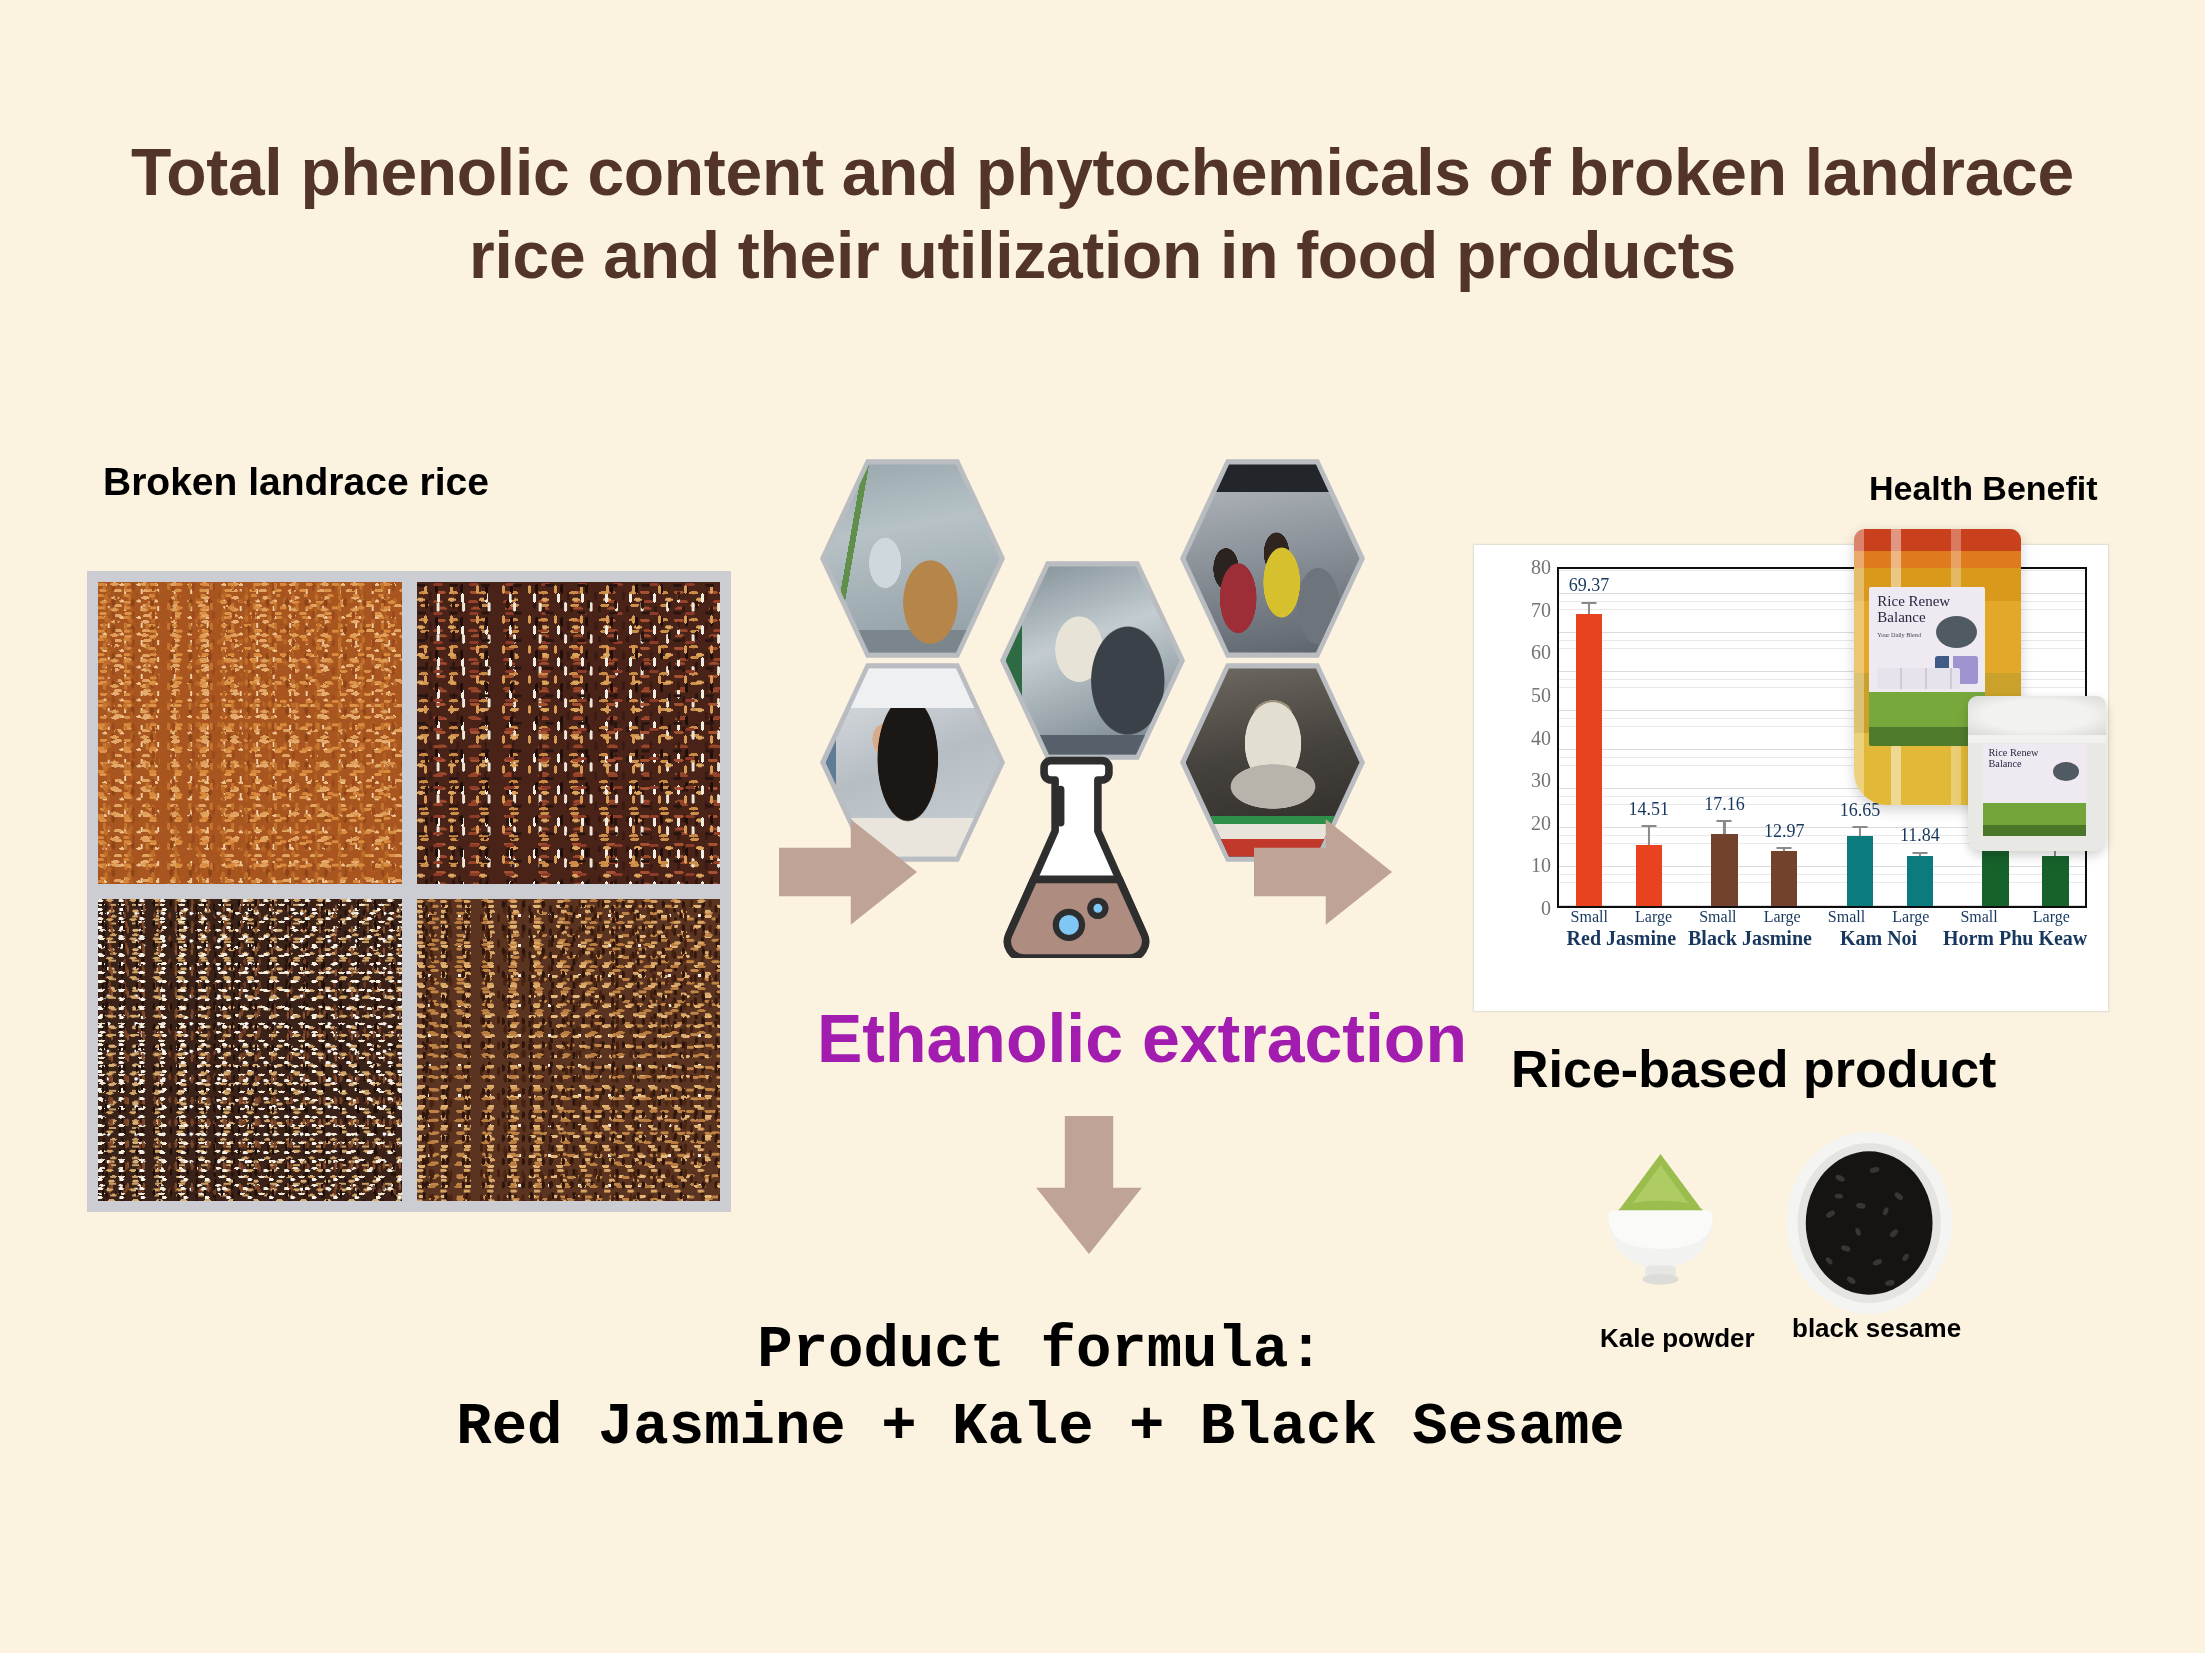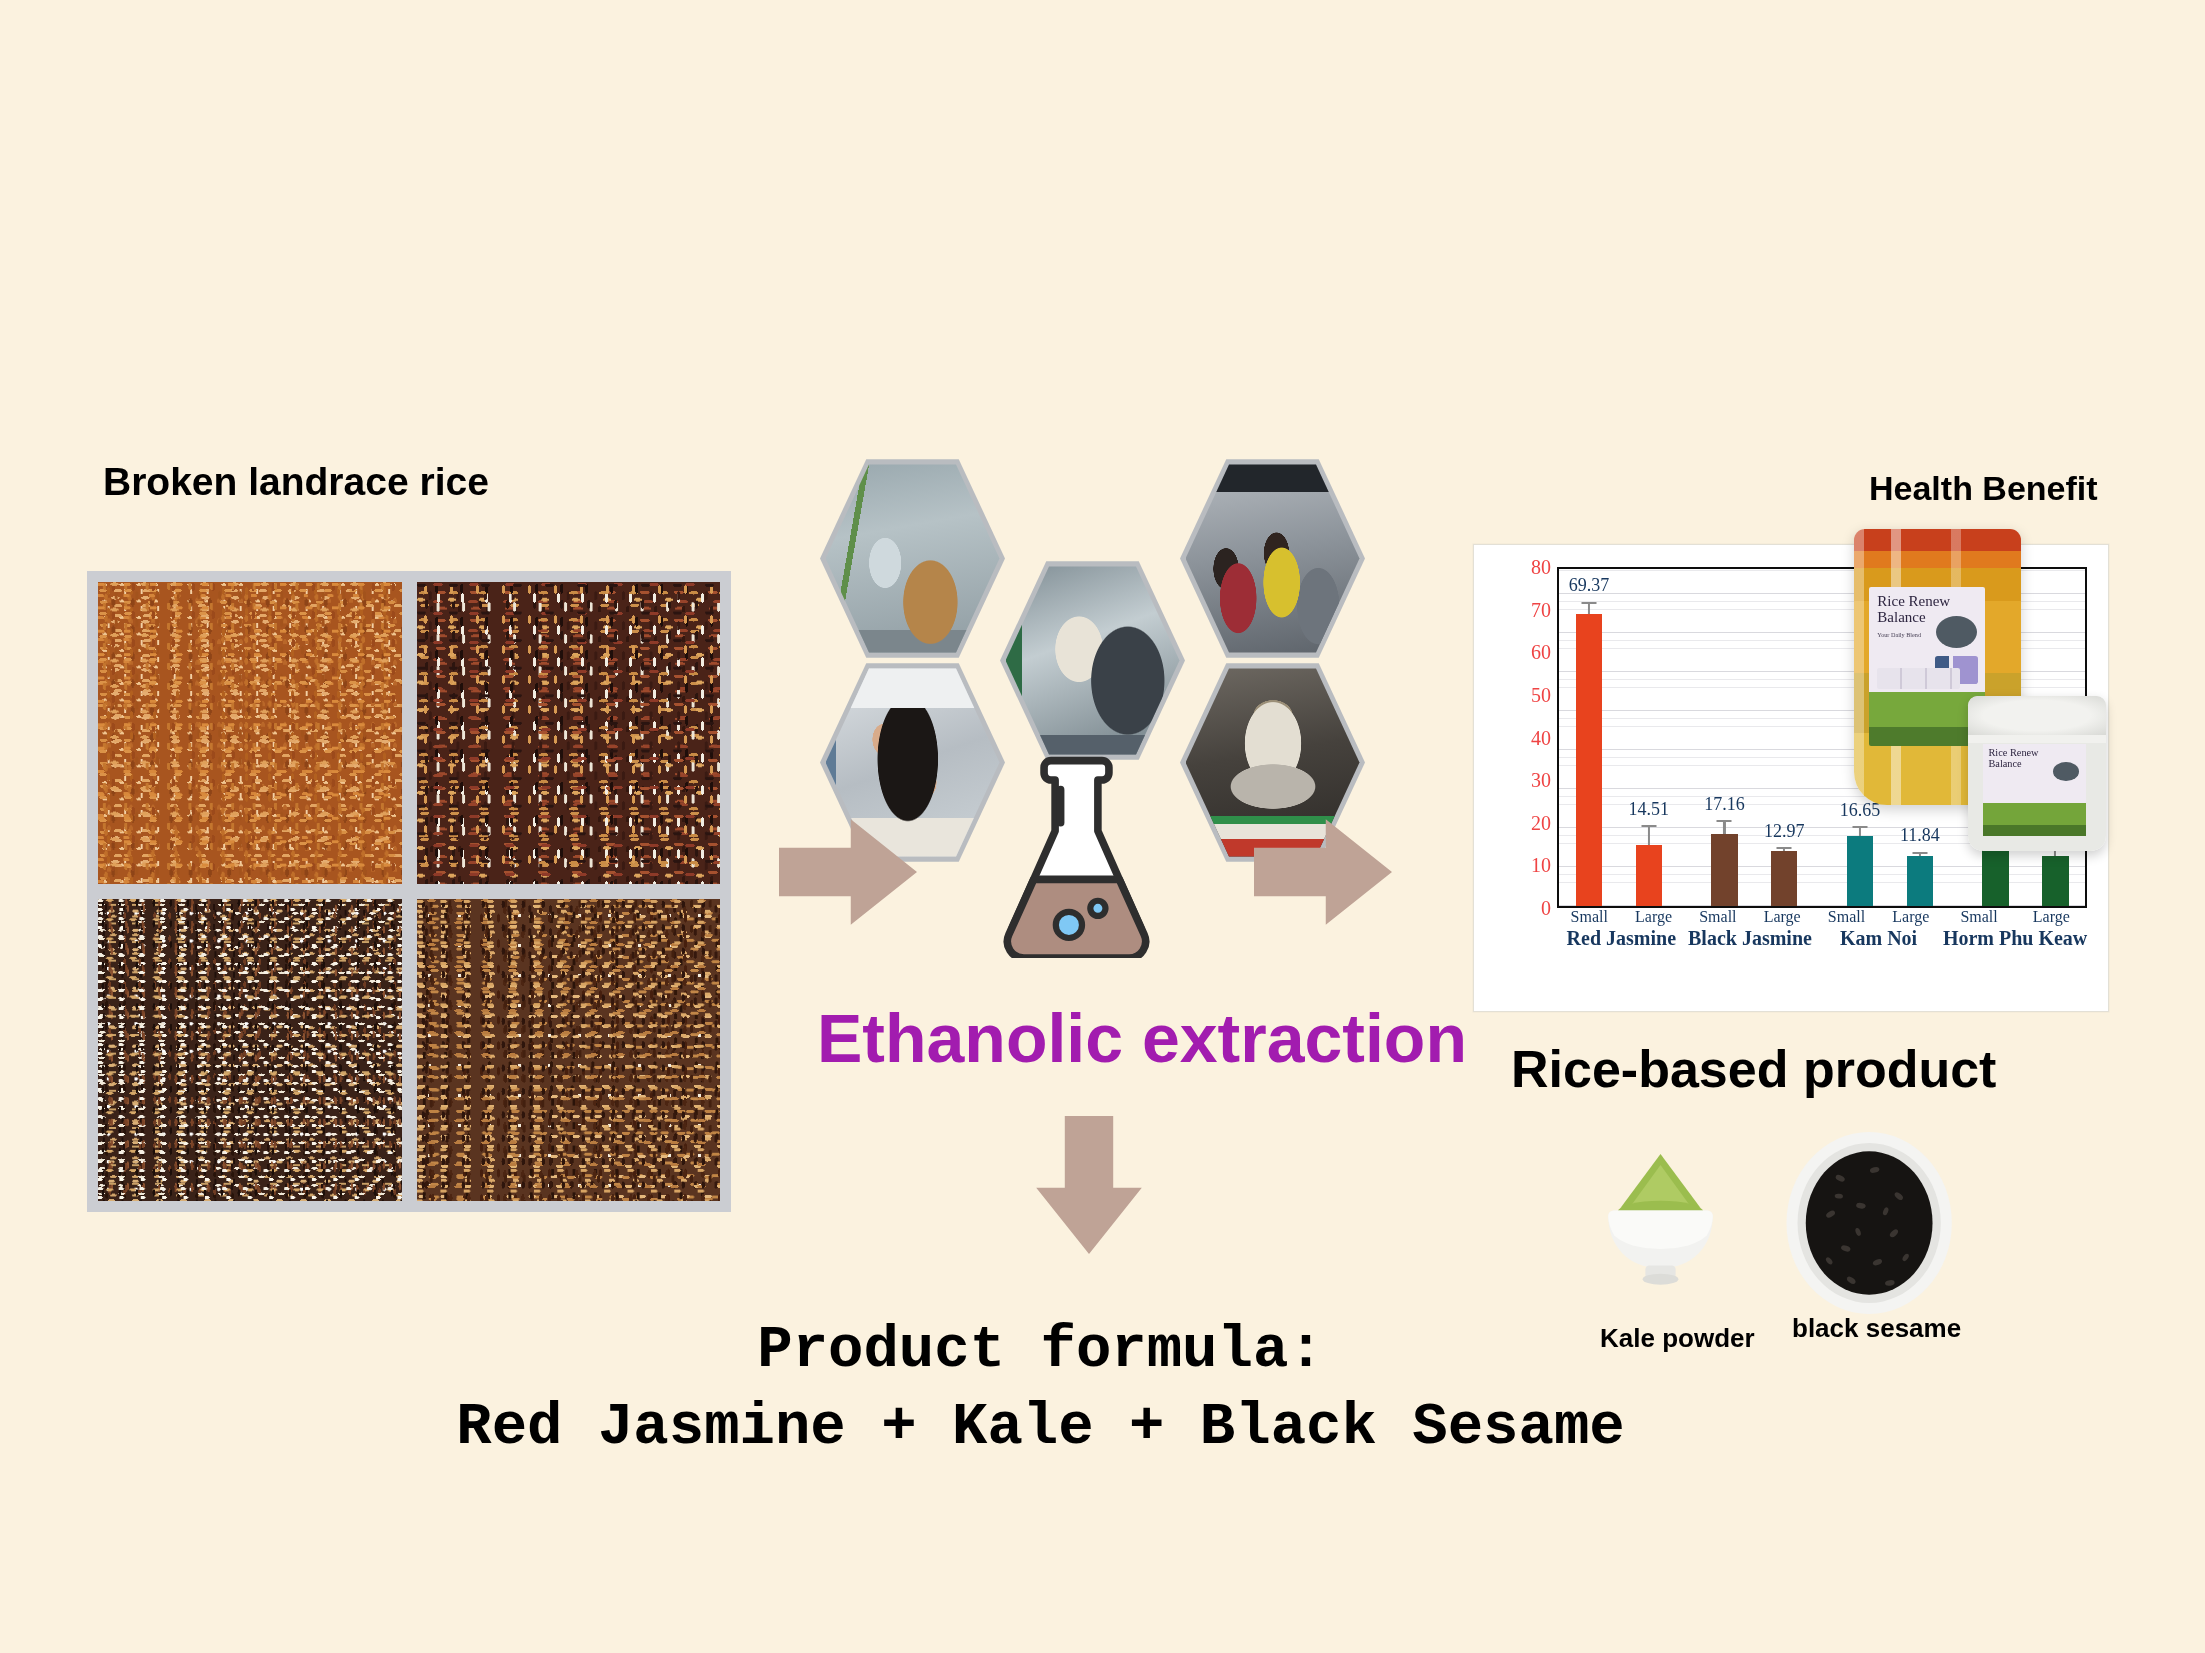--- a/index.html
+++ b/index.html
@@ -259,21 +259,21 @@
     background-image:repeating-linear-gradient(to top, #d9d9de 0 0.7px, transparent 0.7px 39px);
   }
   .ylabel{
     position:absolute;left:9.6px;top:50%;transform:translateY(-50%) rotate(-90deg);
     transform-origin:center;
     font-family:"Liberation Serif", serif;font-weight:700;font-size:17px;
     color:#17375E;white-space:nowrap;
   }
   .ytick{
     position:absolute;right:0;transform:translateY(-50%);
-    font-family:"Liberation Serif", serif;font-size:20px;color:#ef4444;
+    font-family:"Liberation Serif", serif;font-size:20px;color:#737373;
     text-align:right;width:43px;
   }
   .yticks{position:absolute;left:30px;top:22px;bottom:103px;width:47px;}
   .bars{position:absolute;inset:0;display:flex;align-items:flex-end;gap:16px;}
   .grp{flex:1;display:flex;align-items:flex-end;justify-content:space-around;height:100%;}
   .barcol{width:22%;position:relative;height:100%;display:flex;align-items:flex-end;justify-content:center;}
   .bar{width:100%;position:relative;}
   .errbar{position:absolute;left:50%;transform:translateX(-50%);width:2.1px;background:#8a8a8a;}
   .errcap{position:absolute;left:50%;transform:translateX(-50%);width:15px;height:2.1px;background:#8a8a8a;}
   .dlabel{
@@ -333,20 +333,21 @@
     font-size:26px;color:#000;white-space:nowrap;text-align:center;
   }
   #lbl-kale{left:1600px;top:1323px;width:138px;}
   #lbl-sesame{left:1792px;top:1313px;width:159px;}
 </style>
 </head>
 <body>
 
 <div class="root">
 
+  <div class="title">Total phenolic content and phytochemicals of broken landrace rice and their utilization in food products</div>
 
   <div class="hdr" id="hdr-rice">Broken landrace rice</div>
 
   <div class="rice-grid">
     <div class="rice-cell">
         <div class="grain rice-a"></div>
       </div>
     <div class="rice-cell">
         <div class="grain rice-b"></div>
       </div>

